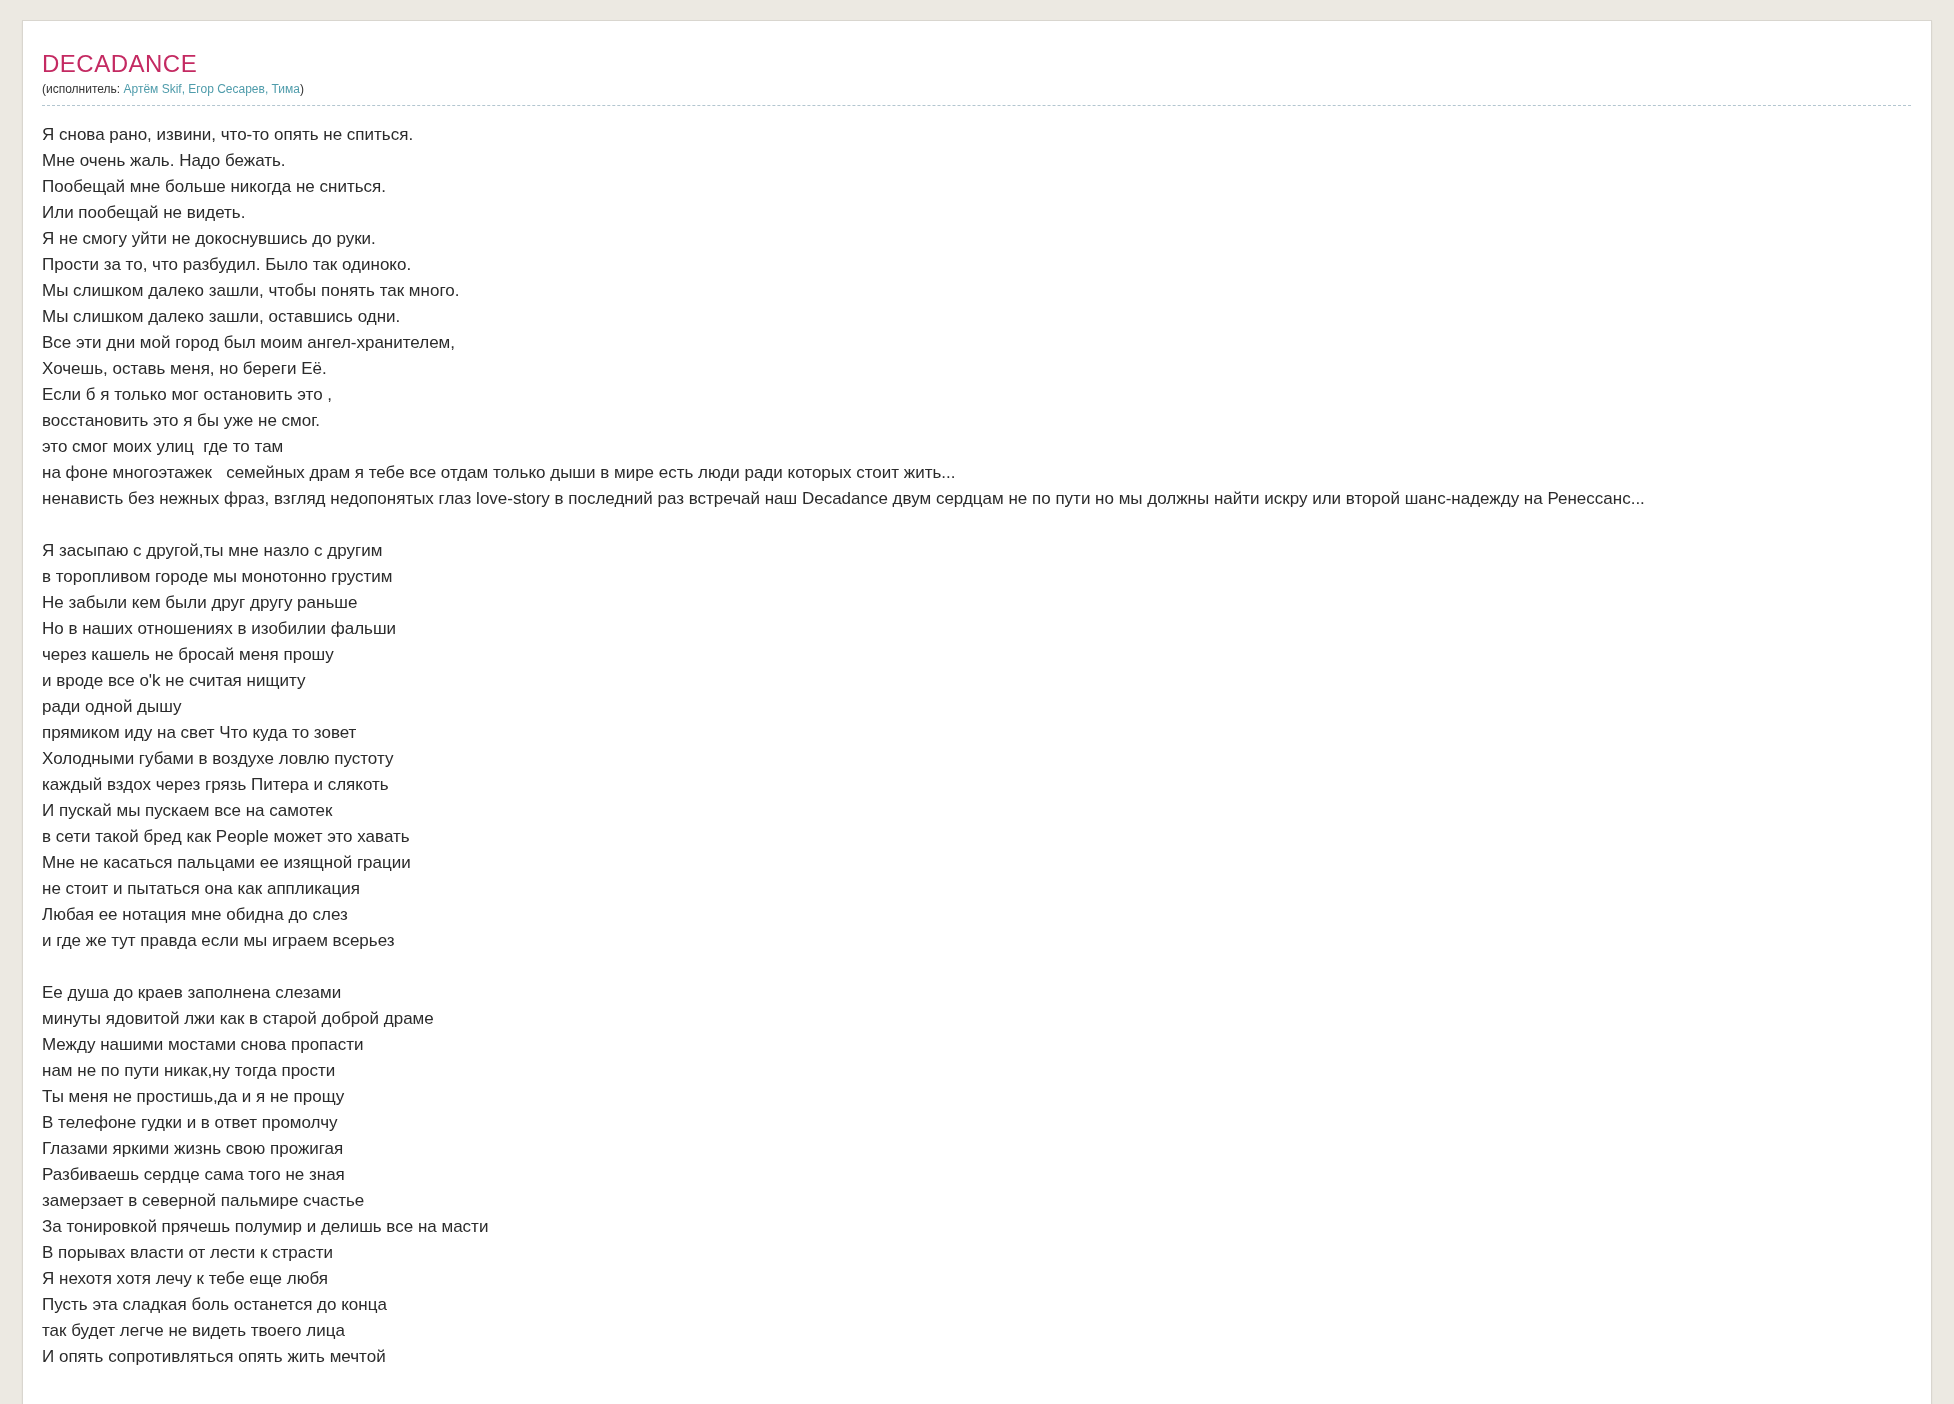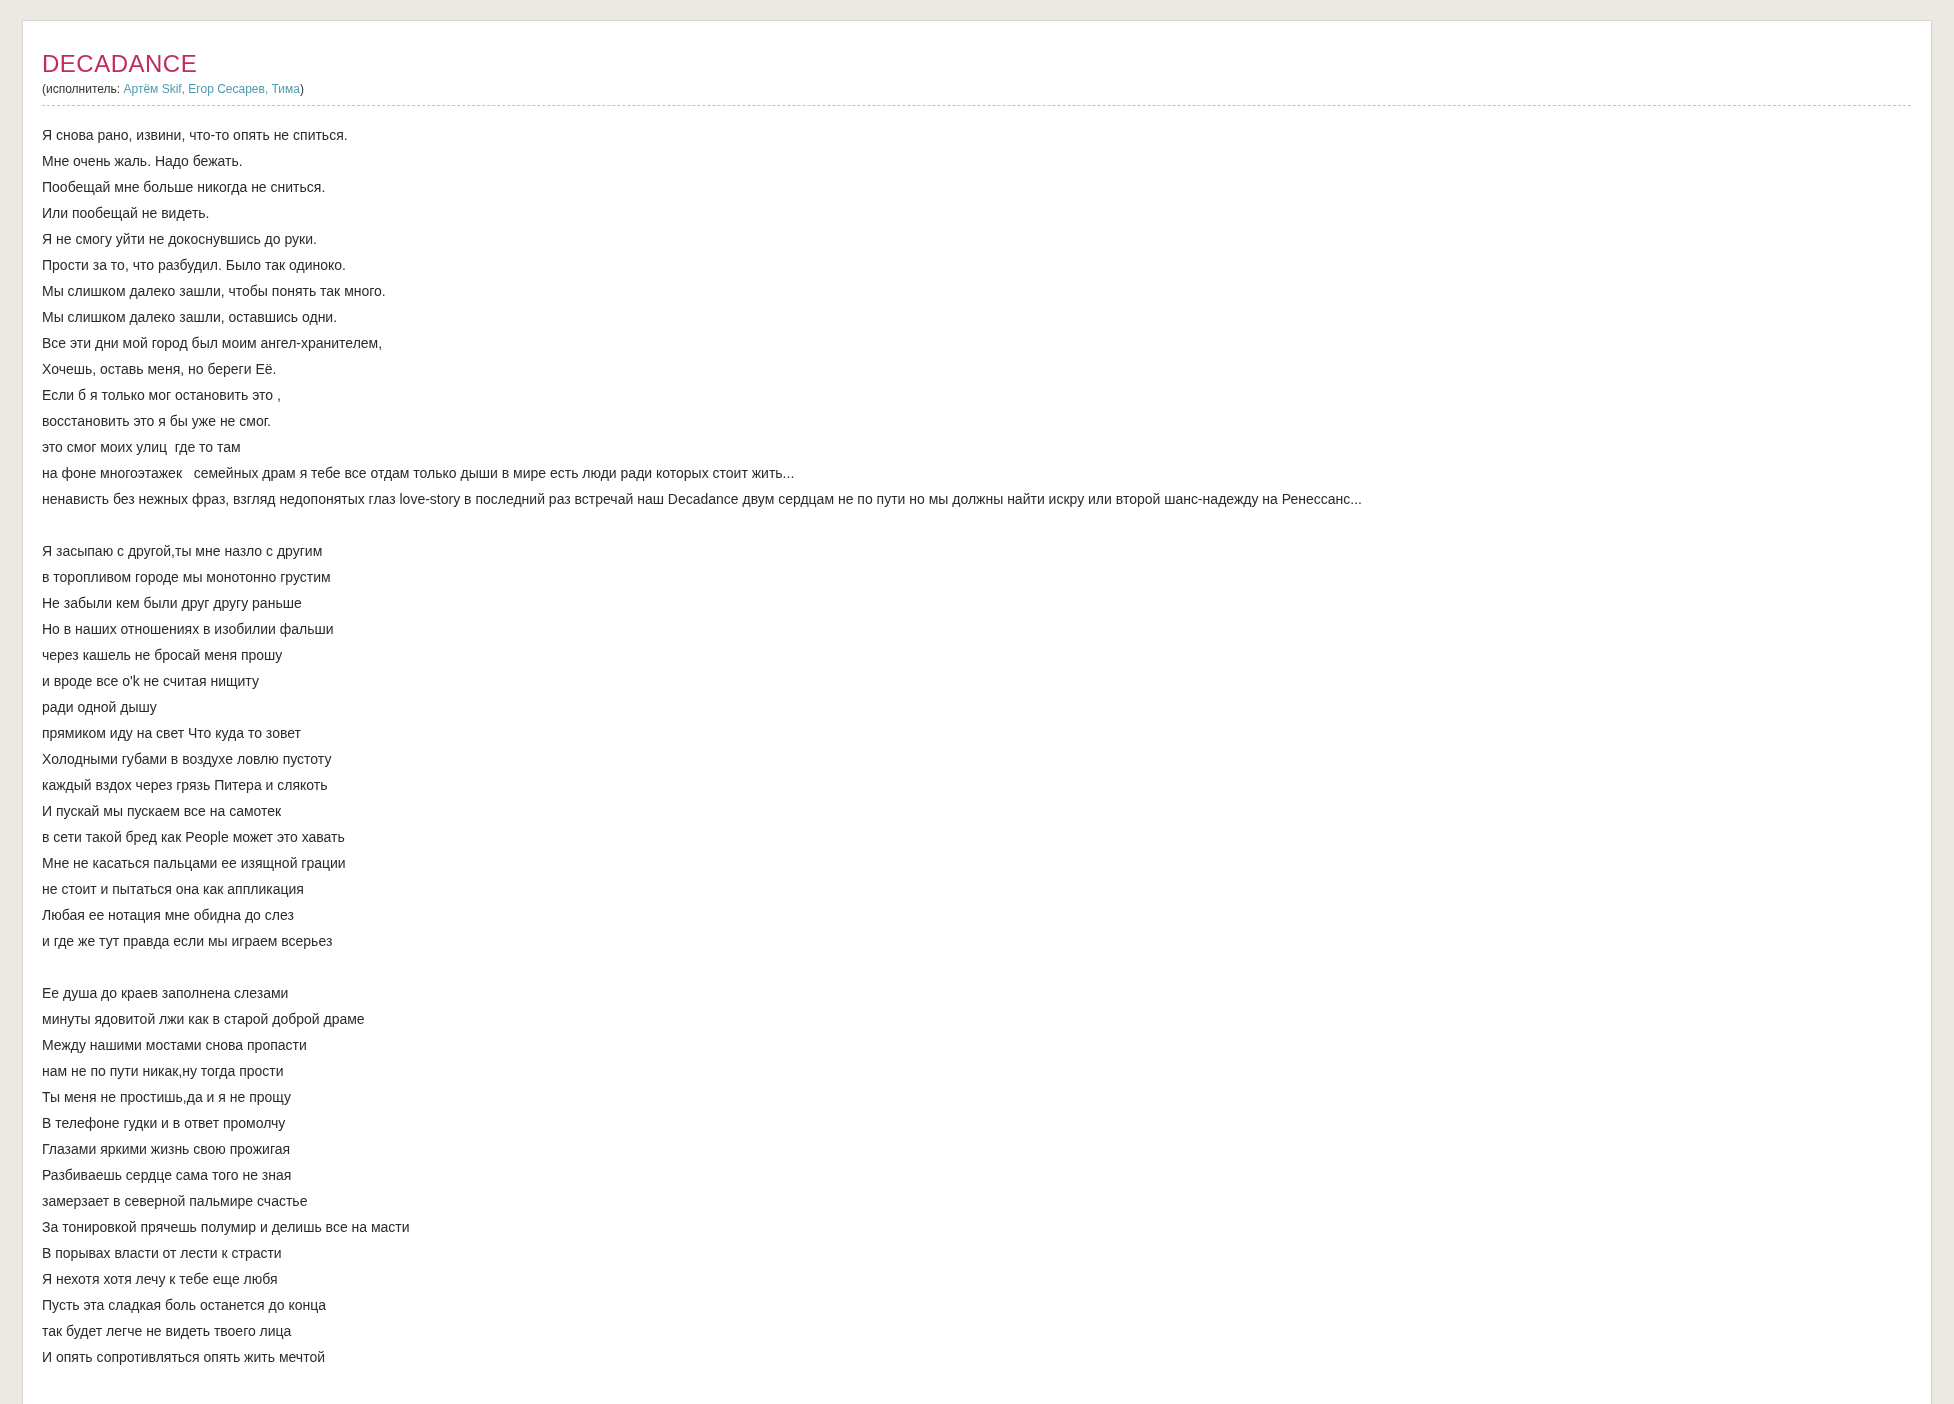--- a/index.html
+++ b/index.html
@@ -51,21 +51,21 @@
     border-bottom:1px dashed var(--divider-color);
     line-height:1.3;
   }
   .performer a{
     color:var(--link-color);
     text-decoration:none;
     cursor:pointer;
   }
   .lyrics{
     margin-top:16px;
-    font-size:14px;
+    font-size:17px;
     line-height:26px;
   }
   .stanza{
     margin:0 0 26px 0;
   }
   .stanza:last-child{margin-bottom:0;}
   .line{
     white-space:pre; 
   }
 </style>

